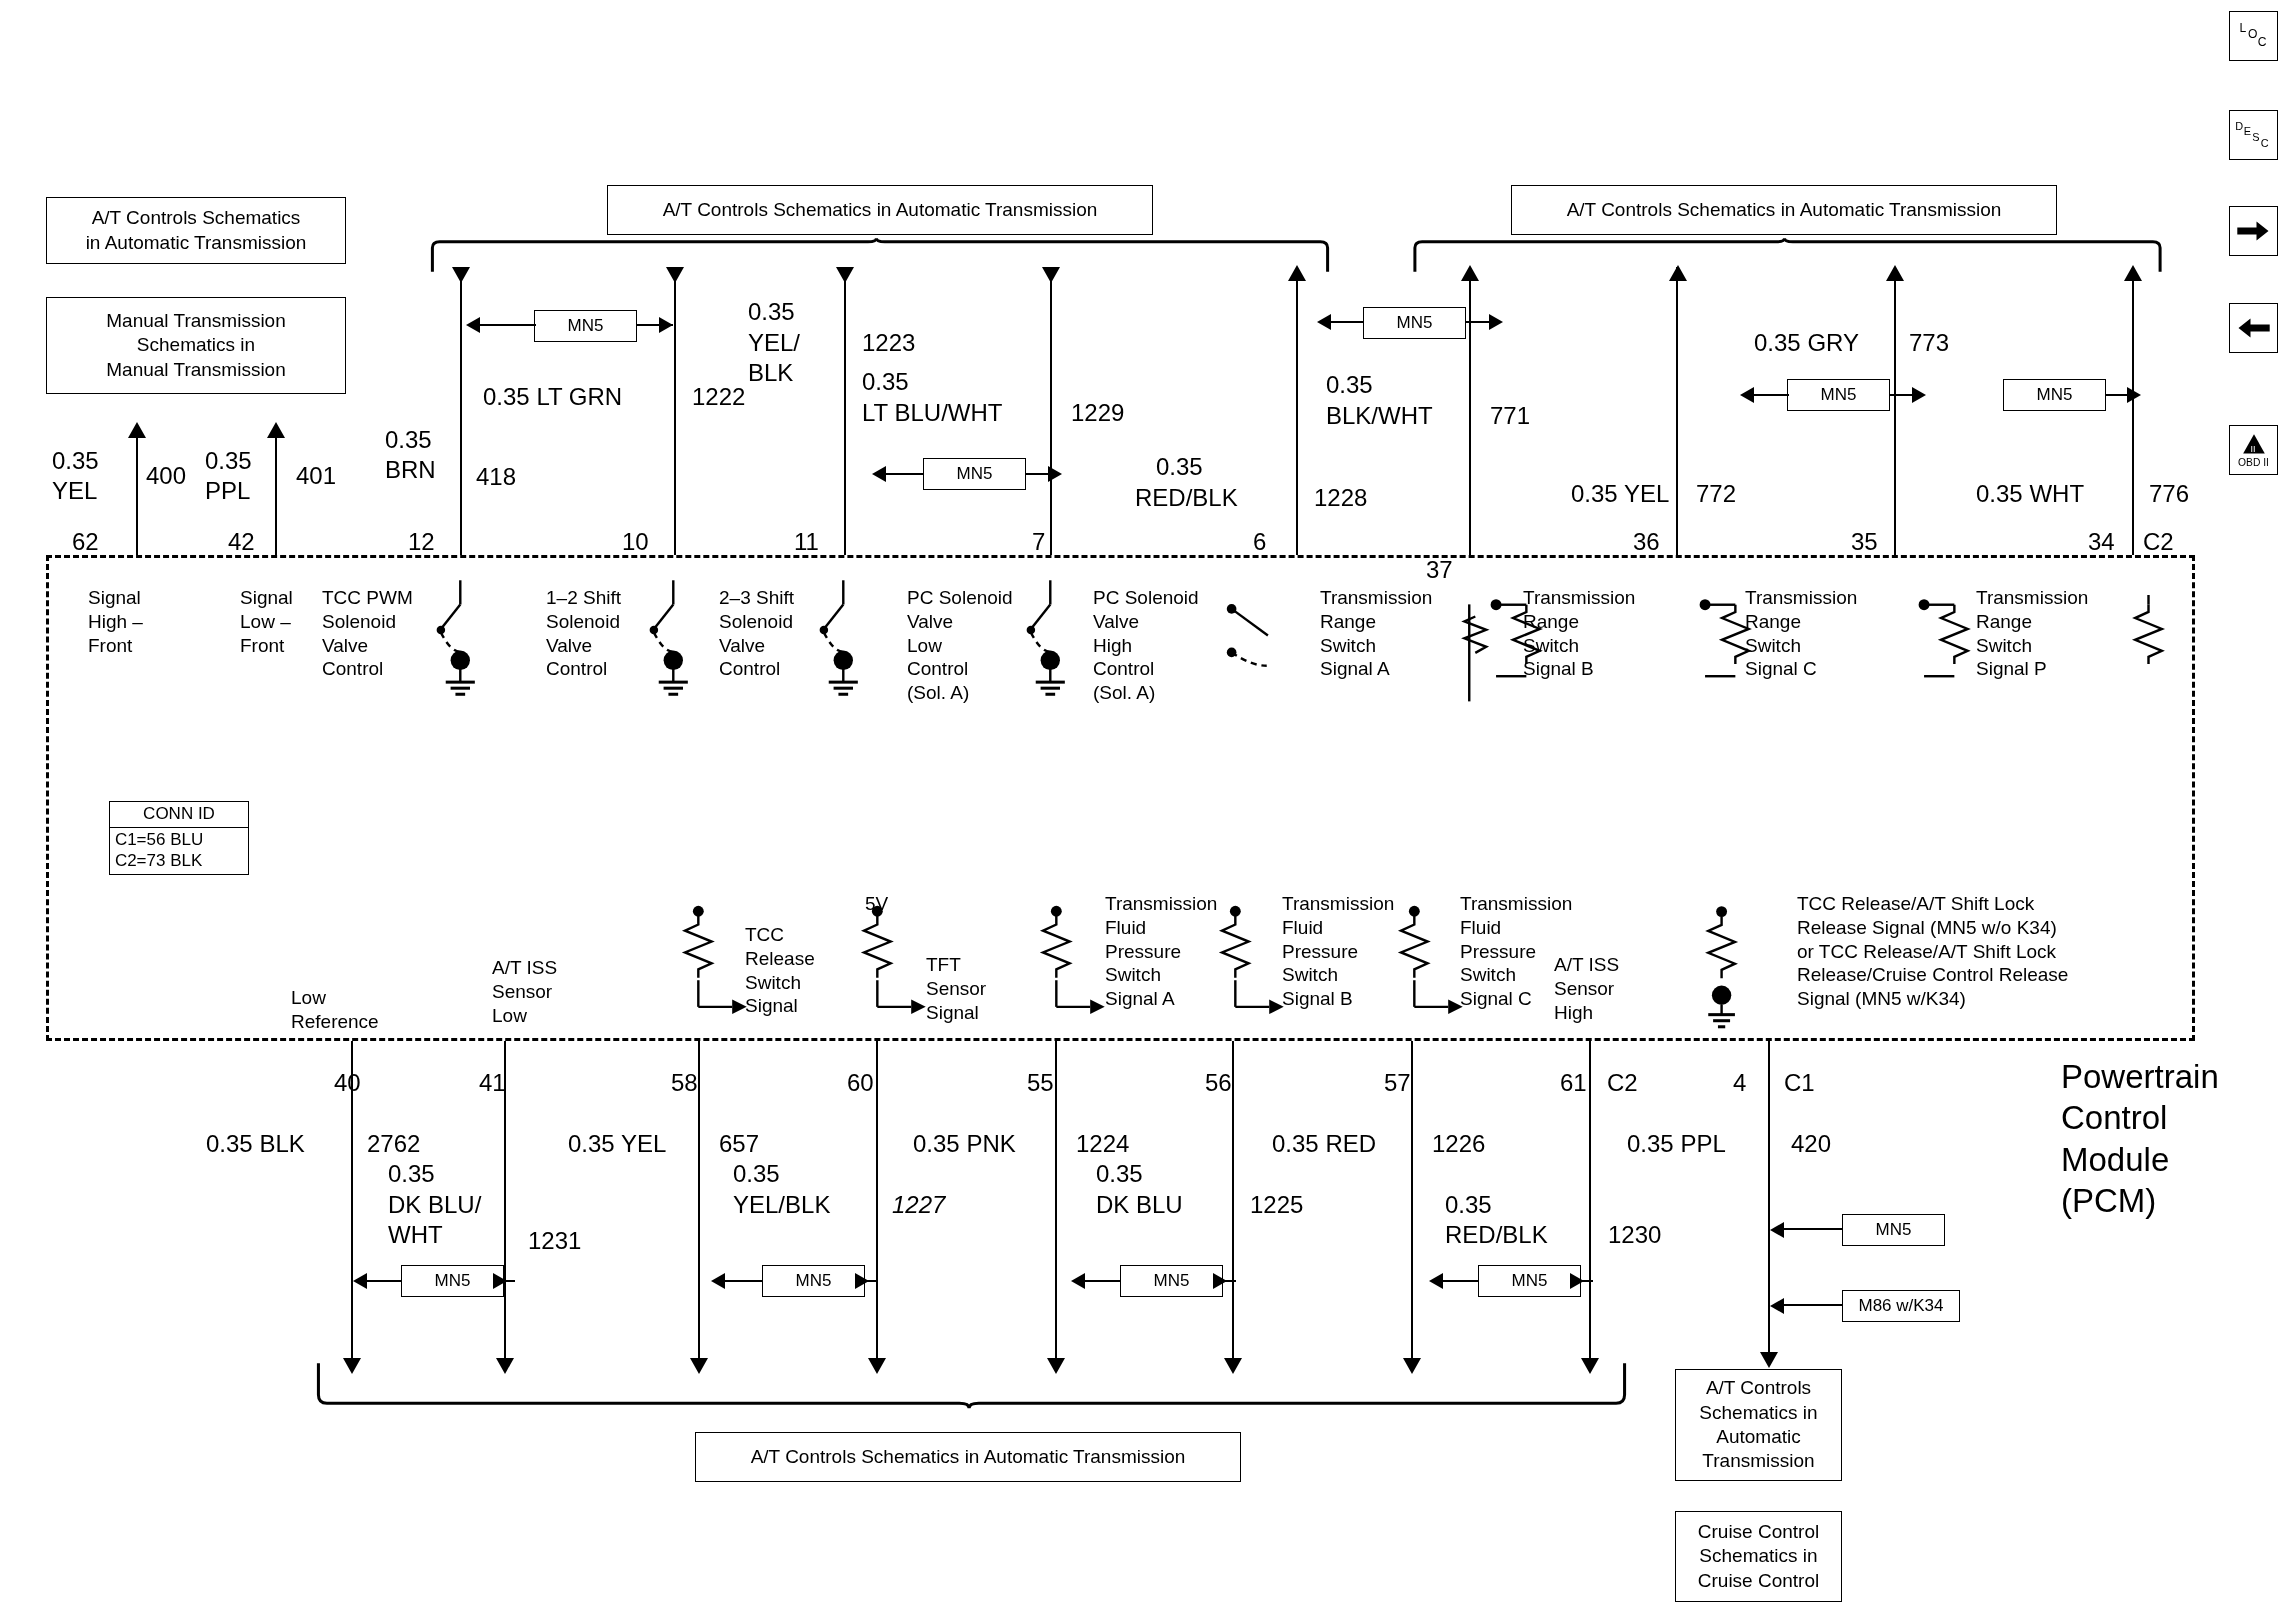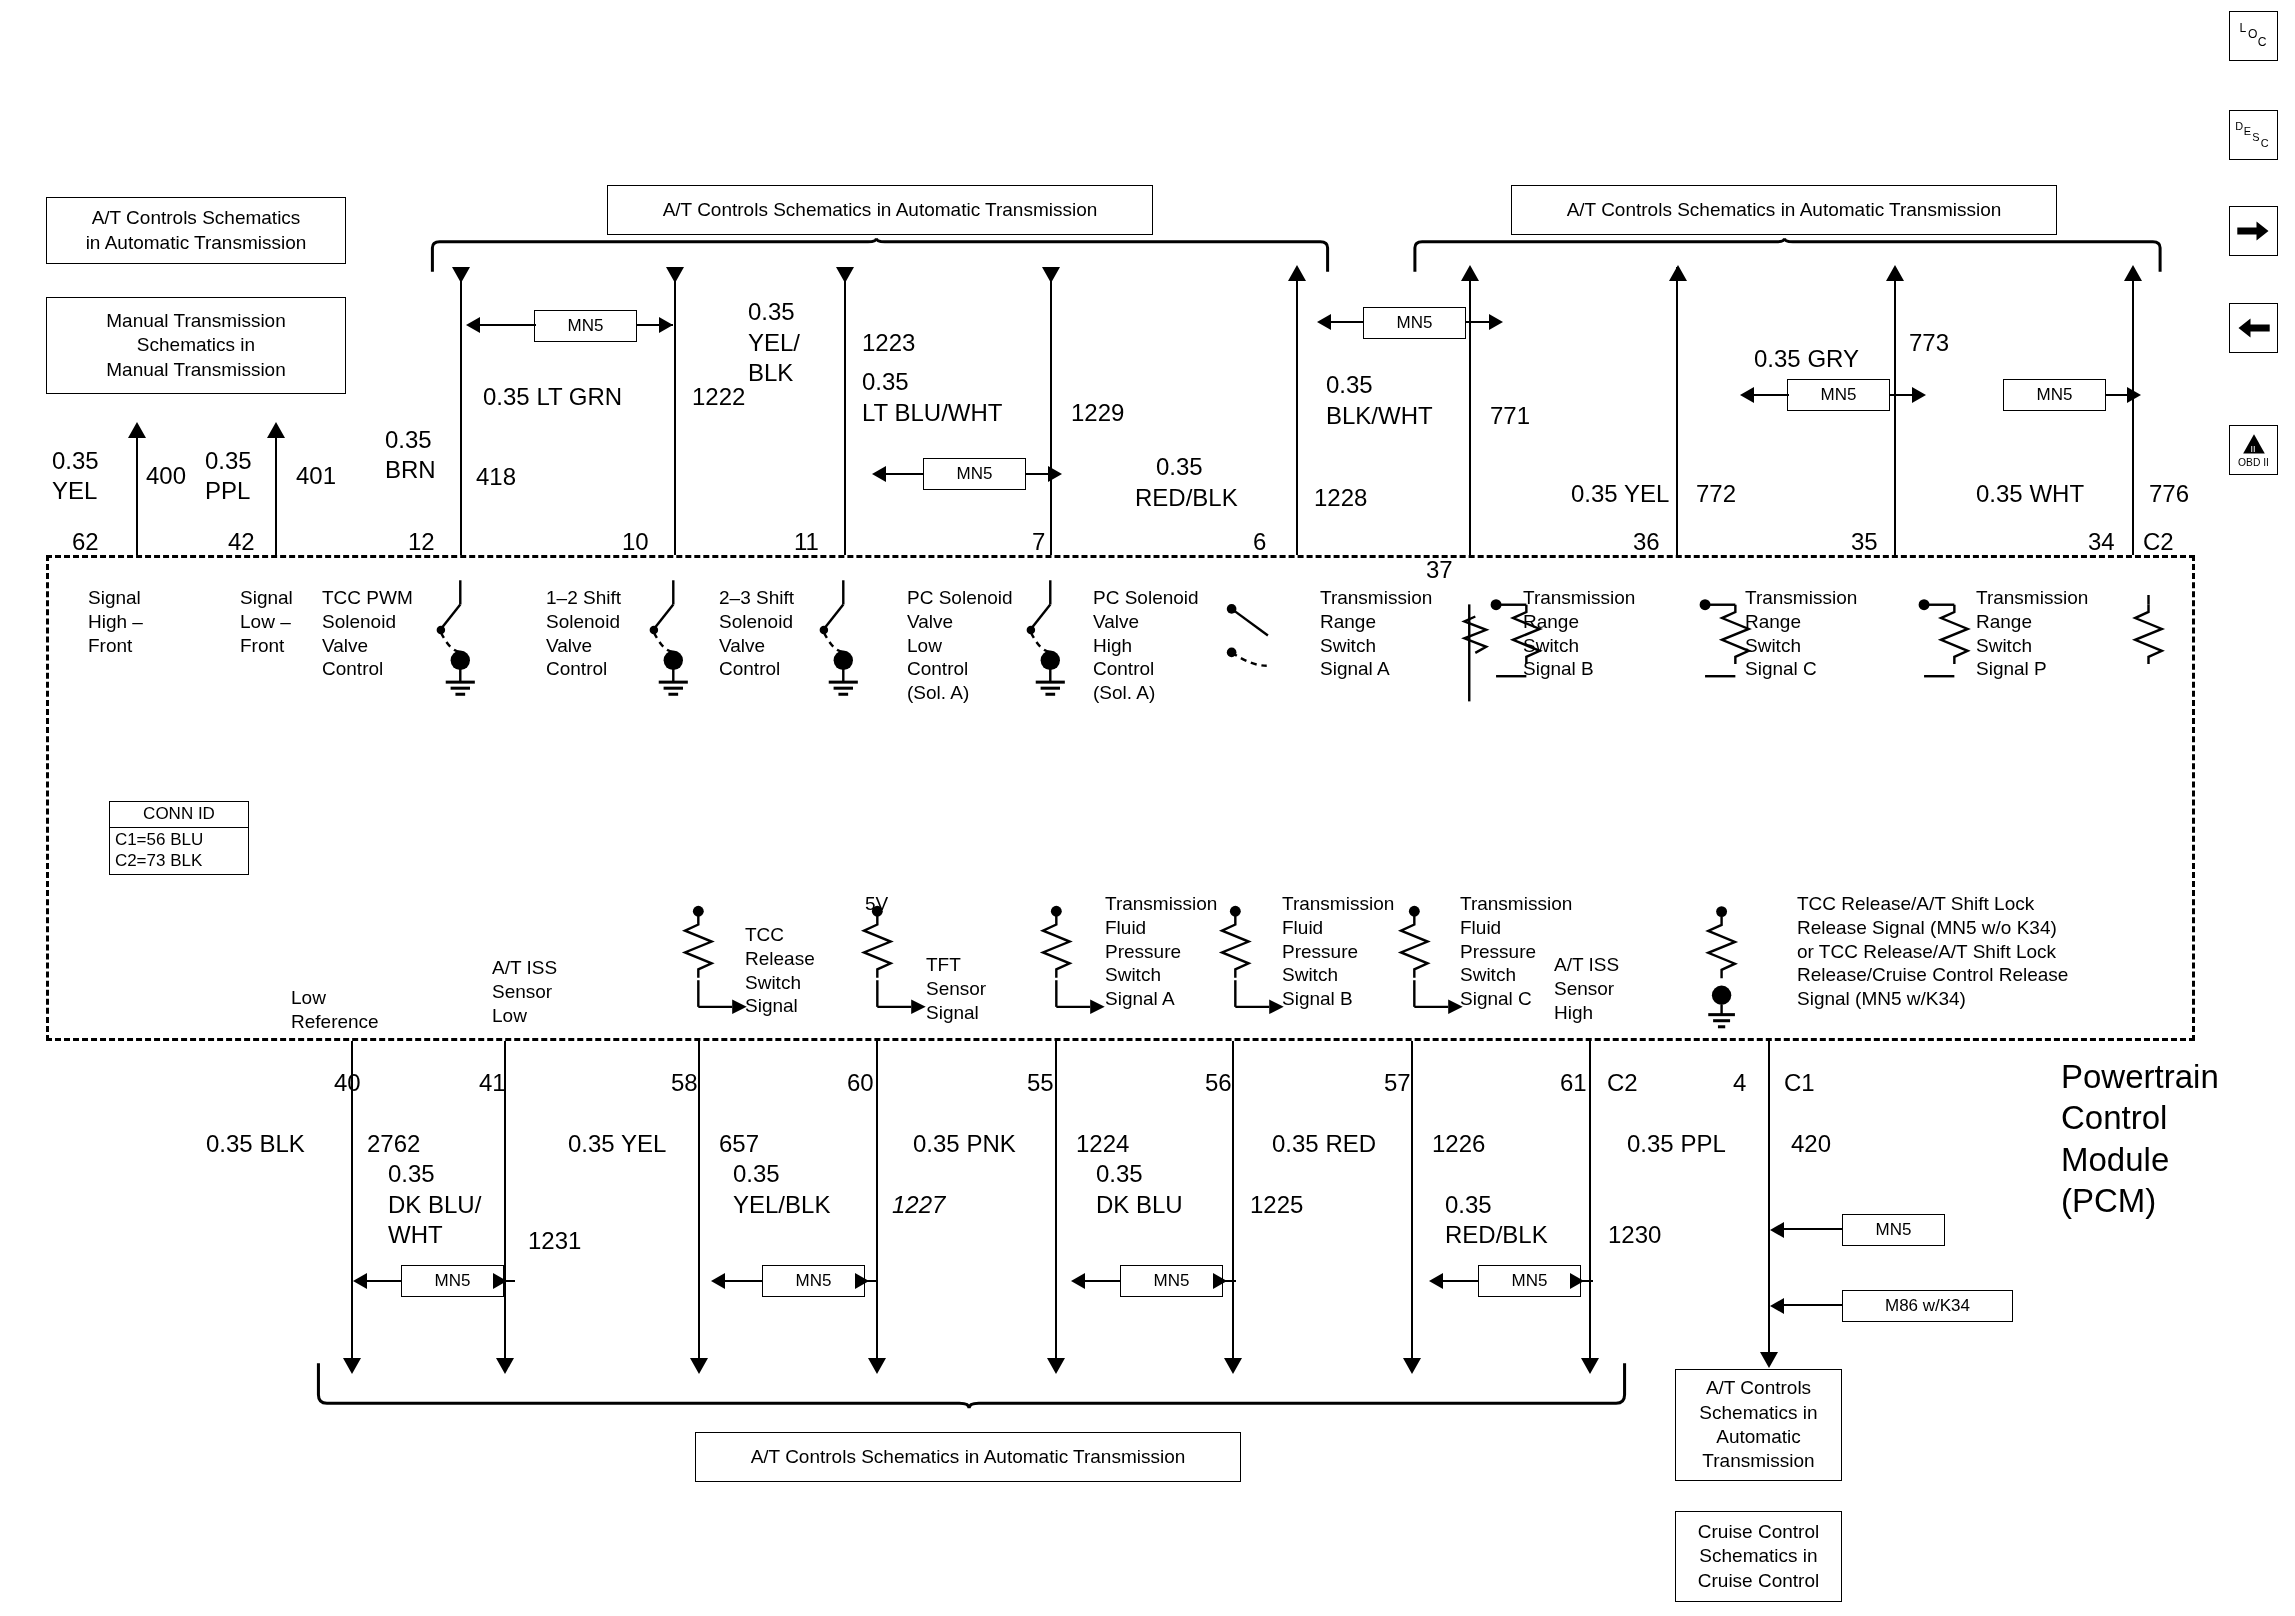--- a/index.html
+++ b/index.html
@@ -214,21 +214,21 @@
   <div class="txt" style="left:1571px;top:479px;font-size:24px;"><span>0.35</span> <span>YEL</span></div>
   <div class="txt" style="left:1696px;top:479px;font-size:24px;">772</div>
   <div class="txt" style="left:1633px;top:527px;font-size:24px;">36</div>
   <div class="txt" style="left:1523px;top:586px;font-size:19px;white-space:pre-line;">Transmission
 Range
 Switch
 Signal B</div>
 
   <div class="vline" style="left:1894px;top:267px;height:288px;"></div>
   <div class="arrU" style="left:1886px;top:265px;"></div>
-  <div class="txt" style="left:1754px;top:344px;font-size:24px;"><span>0.35</span> <span>GRY</span></div>
+  <div class="txt" style="left:1754px;top:328px;font-size:24px;"><span>0.35</span> <span>GRY</span></div>
   <div class="txt" style="left:1909px;top:328px;font-size:24px;">773</div>
   <div class="txt" style="left:1851px;top:527px;font-size:24px;">35</div>
   <div class="txt" style="left:1745px;top:586px;font-size:19px;white-space:pre-line;">Transmission
 Range
 Switch
 Signal C</div>
   <div class="mn5" style="left:1787px;top:379px;width:103px;height:32px;">
     <span>MN5</span>
   </div>
   <div class="hline" style="left:1748px;top:394px;width:41px;"></div>
@@ -500,21 +500,21 @@
   <div class="txt" style="left:1784px;top:1068px;font-size:24px;">C1</div>
   <div class="txt" style="left:1627px;top:1129px;font-size:24px;"><span>0.35</span> <span>PPL</span></div>
   <div class="txt" style="left:1791px;top:1129px;font-size:24px;">420</div>
 
   <div class="mn5" style="left:1842px;top:1214px;width:103px;height:32px;">
     <span>MN5</span>
   </div>
   <div class="hline" style="left:1778px;top:1228px;width:64px;"></div>
   <div class="arrL" style="left:1770px;top:1222px;"></div>
 
-  <div class="mn5" style="left:1842px;top:1290px;width:171px;height:32px;">
+  <div class="mn5" style="left:1842px;top:1290px;width:118px;height:32px;">
     <span>M86 w/K34</span>
   </div>
   <div class="hline" style="left:1778px;top:1304px;width:64px;"></div>
   <div class="arrL" style="left:1770px;top:1298px;"></div>
 
   <div class="brace" style="left:316px;top:1363px;">
     <svg width="1311" height="46" viewBox="0 0 2160 75">
         <path d="M4,0 L4,52 Q4,66 18,66 L1060,66 Q1076,66 1076,74 Q1076,66 1092,66 L2142,66 Q2156,66 2156,52 L2156,0" stroke="#000" stroke-width="5" fill="none"></path>
       </svg>
   </div>

